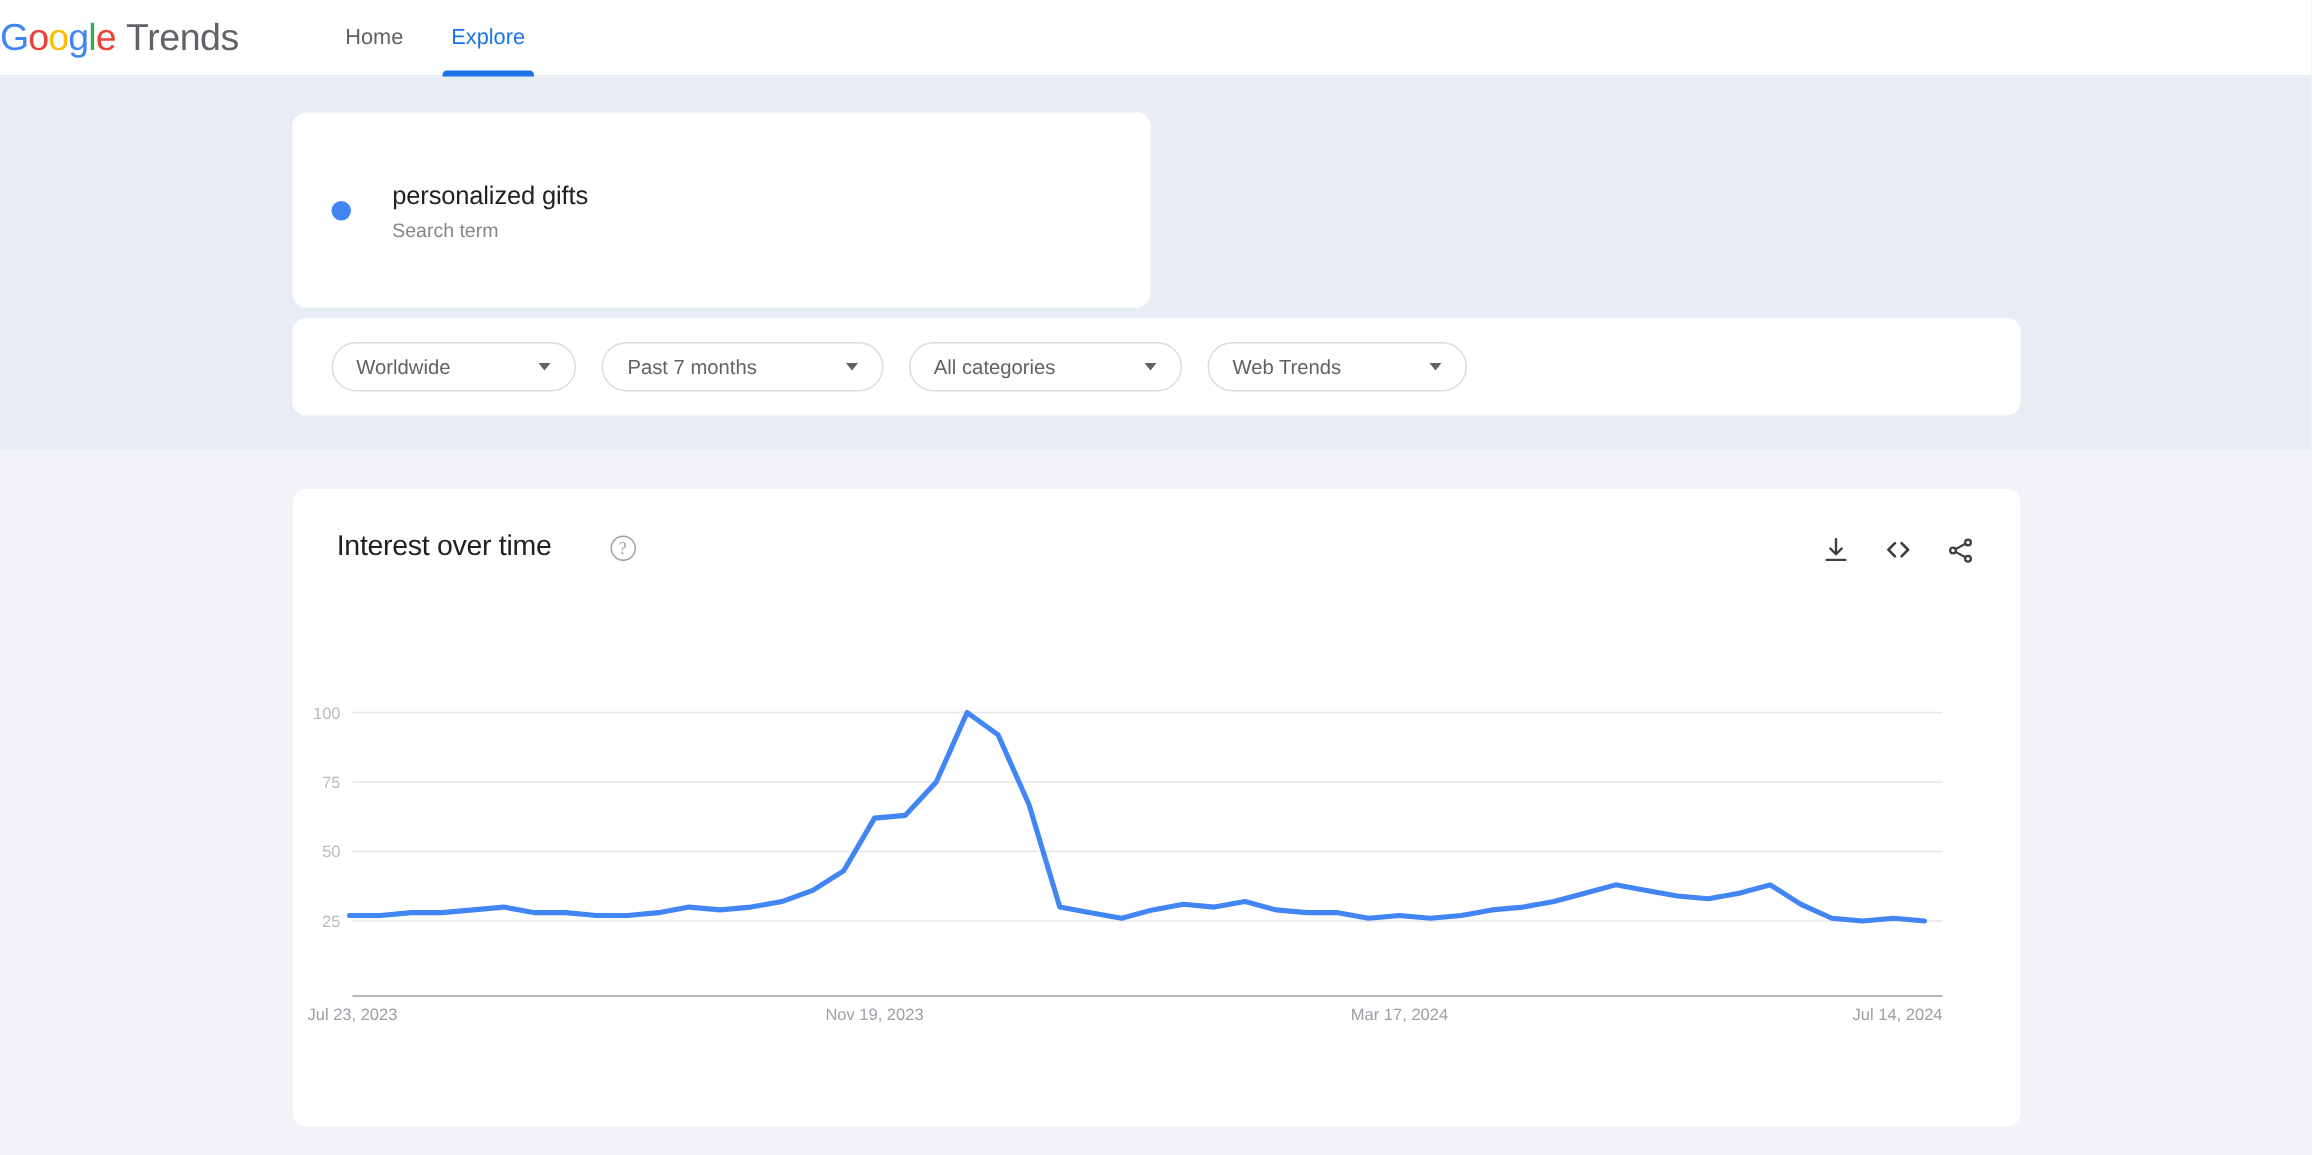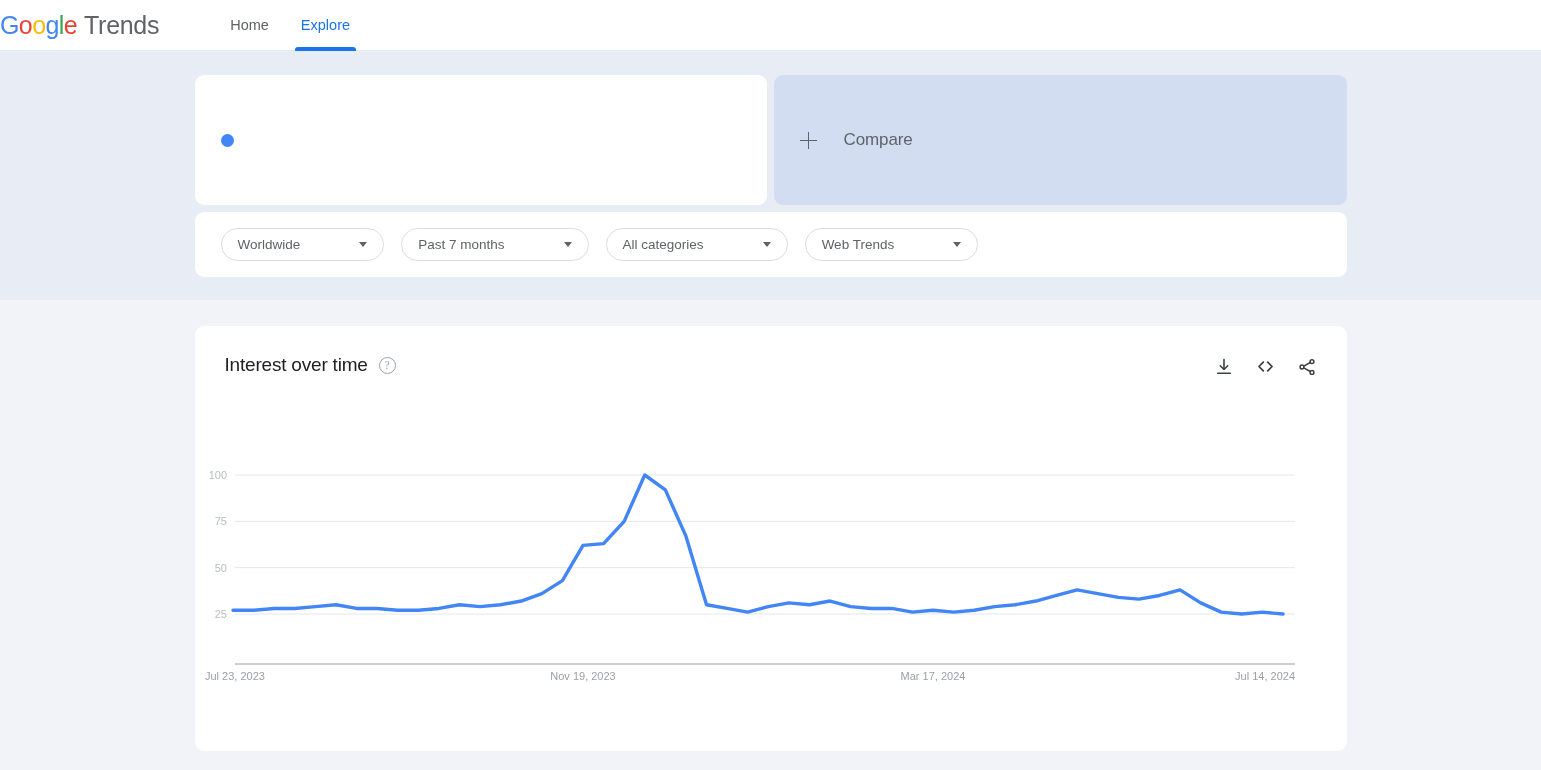--- a/index.html
+++ b/index.html
@@ -96,21 +96,21 @@
   }
 
   
   .band-bottom { background: #f1f3f9; padding-top: 26px; }
   .chart-card {
     width: 1152px; margin: 0 auto; background: #ffffff;
     border-radius: 9px; height: 425px; position: relative;
     padding: 28px 30px 0 30px;
   }
   .chart-head { display: flex; align-items: flex-start; justify-content: space-between; }
-  .chart-title-wrap { display: flex; align-items: center; }
+  .chart-title-wrap { display: flex; align-items: center; gap: 28px; }
   .chart-title { font-size: 19px; color: #202124; letter-spacing: -0.2px; }
   .help-ic {
     width: 17px; height: 17px; border: 1.4px solid #9aa0a6; border-radius: 50%;
     margin-left: 11px; color: #9aa0a6; font-size: 12px; line-height: 14px;
     text-align: center; cursor: pointer; font-family: "Liberation Serif", serif;
   }
   .actions { display: flex; align-items: center; gap: 21px; padding-top: 2px; }
   .act { cursor: pointer; display: flex; align-items: center; }
 
   .plot { position: absolute; left: 0; top: 0; width: 1152px; height: 425px; pointer-events: none; }
@@ -130,24 +130,24 @@
     <div class="nav-item">Home</div>
     <div class="nav-item active">Explore</div>
   </div>
 </div>
 
 <div class="band-top">
   <div class="center">
     <div class="term-row">
       <div class="term-card">
         <div class="dot"></div>
-      </div>
-      <div class="compare-card">
-        <div class="plus-ic"></div>
-        <div class="compare-label">Compare</div>
+        <div>
+          <div class="term-name">personalized gifts</div>
+          <div class="term-sub">Search term</div>
+        </div>
       </div>
     </div>
 
     <div class="filters-card">
       <div class="chip">
         <span>Worldwide</span>
         <span class="caret"></span>
       </div>
       <div class="chip">
         <span>Past 7 months</span>

